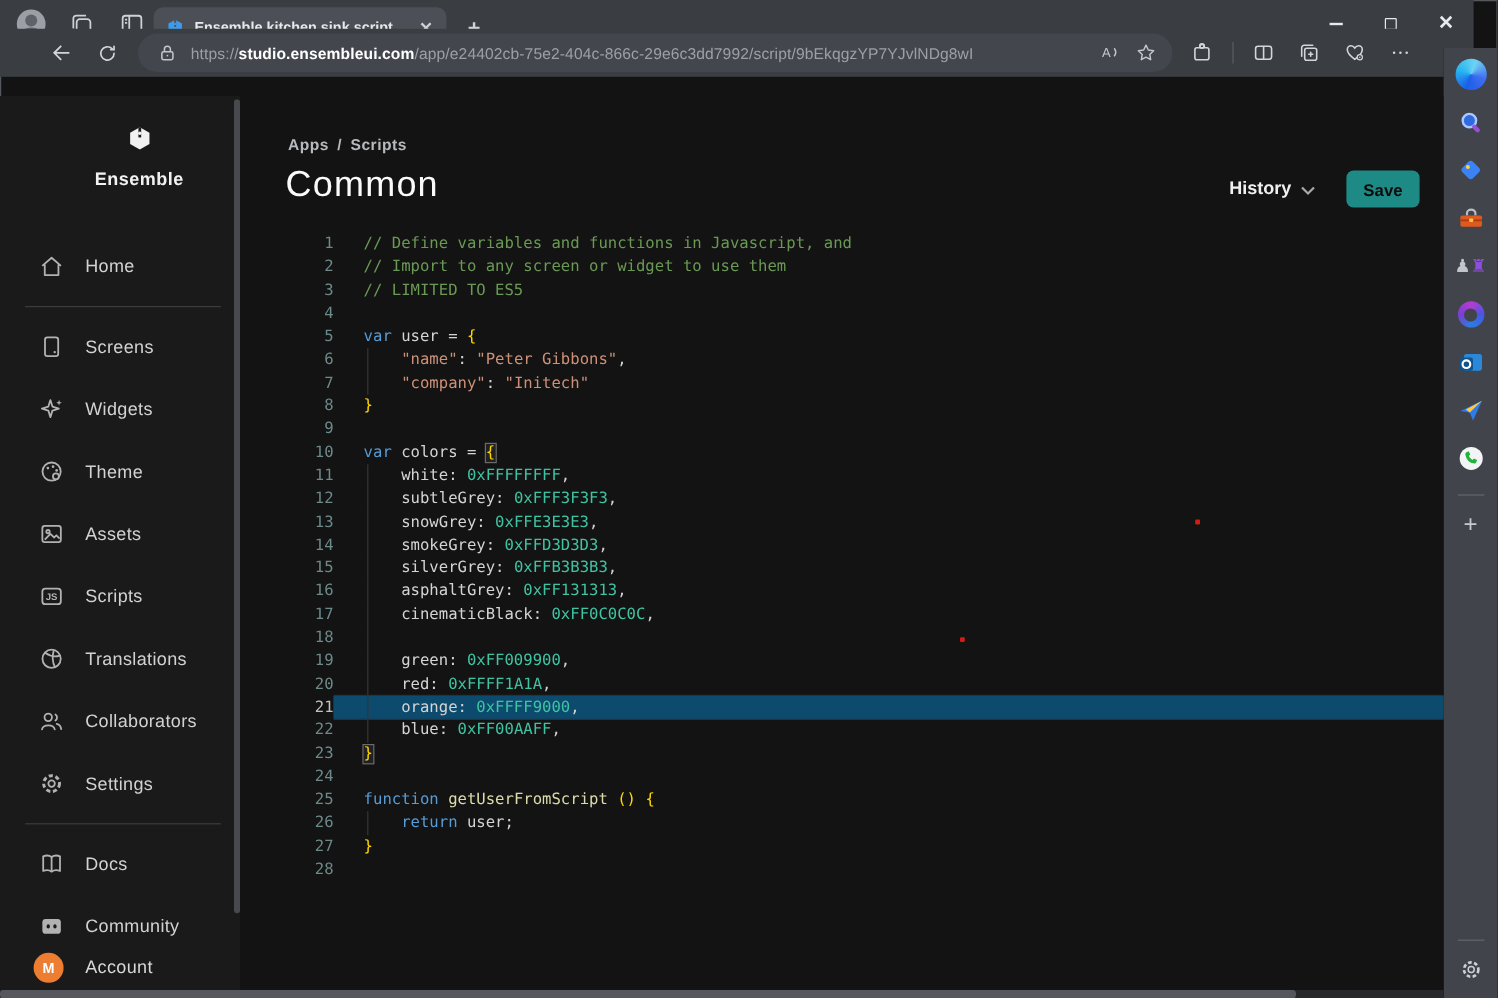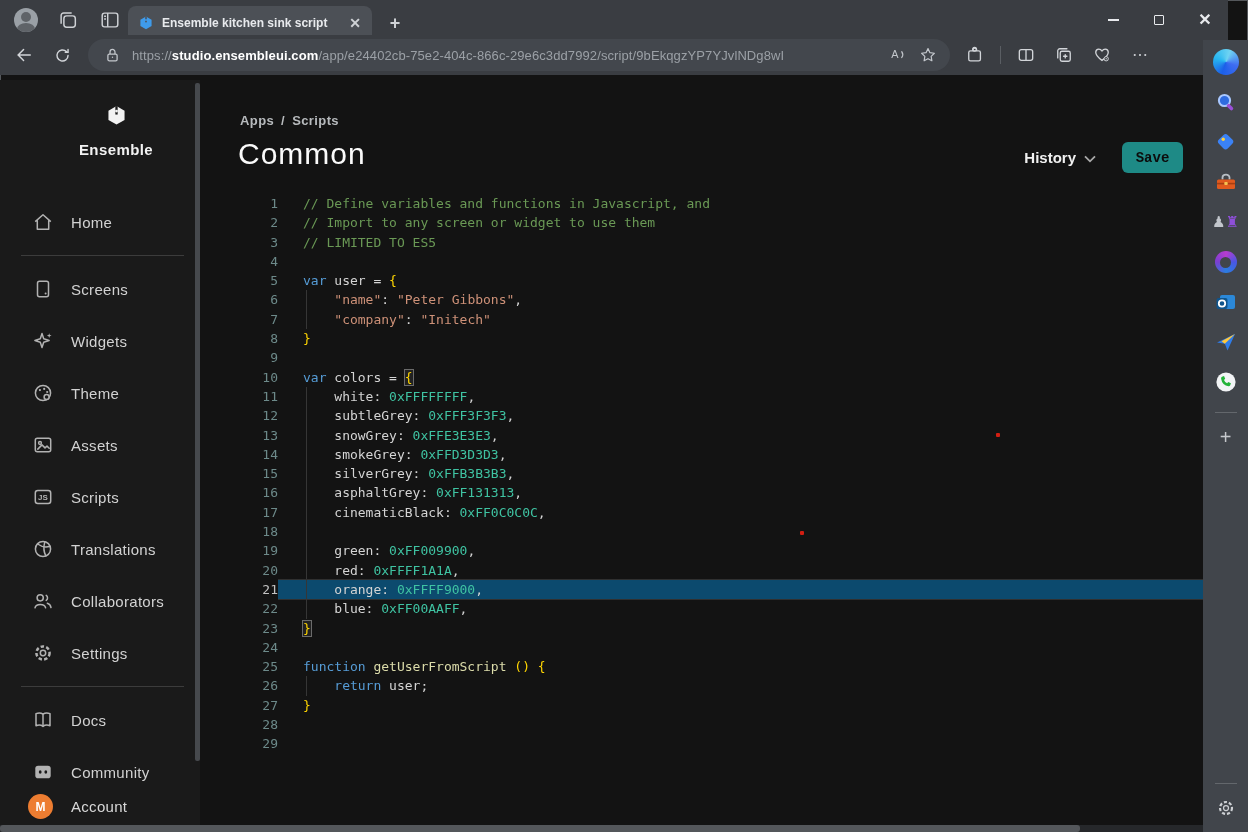--- a/index.html
+++ b/index.html
@@ -15,21 +15,21 @@
   .tab{position:absolute;left:128px;top:6px;width:244px;height:34px;background:#4c5056;border-radius:8px 8px 0 0;
     display:flex;align-items:center;padding:0 8px 0 10px;}
   .tab-title{flex:1;font-size:12px;color:#e8eaed;white-space:nowrap;overflow:hidden;margin-left:8px;}
   .tab-close{width:18px;height:18px;display:flex;align-items:center;justify-content:center;color:#cfd2d6;font-size:14px;border-radius:4px;}
   .newtab{position:absolute;left:382px;top:10px;width:26px;height:26px;color:#cfd2d6;font-size:18px;display:flex;align-items:center;justify-content:center;border-radius:4px;}
   .wincontrols{position:absolute;right:0;top:0;height:40px;display:flex;}
   .wc{width:46px;height:40px;display:flex;align-items:center;justify-content:center;color:#e8eaed;}
   .wc .min{display:block;width:11px;height:1.5px;background:#e8eaed;}
   .wc .max{display:block;width:10px;height:10px;border:1.4px solid #e8eaed;border-radius:1px;}
   .wc .cls{font-size:16px;line-height:1;}
-  .addressbar{position:absolute;left:0;top:35px;width:1203px;height:40px;background:#3a3d42;display:flex;align-items:center;}
+  .addressbar{position:absolute;left:0;top:24px;width:1203px;height:40px;background:#3a3d42;display:flex;align-items:center;padding-left:27px;}
   .nav-ico{width:28px;height:28px;display:flex;align-items:center;justify-content:center;color:#d2d5d9;margin-left:10px;border-radius:50%;}
   .omnibox{height:32px;flex:0 0 862px;margin-left:12px;background:#43474d;border-radius:16px;display:flex;align-items:center;padding:0 10px 0 12px;}
   .url{flex:1;font-size:13px;color:#9ba0a6;white-space:nowrap;overflow:hidden;margin-left:8px;letter-spacing:.1px;}
   .url b{color:#ffffff;font-weight:700;}
   .pill-ico{width:24px;height:24px;display:flex;align-items:center;justify-content:center;color:#c3c7cc;margin-left:6px;}
   .bar-ico{width:26px;height:26px;display:flex;align-items:center;justify-content:center;color:#d2d5d9;margin-left:12px;}
   .vdiv{width:1px;height:18px;background:#5a5e63;margin-left:12px;}
   
   .rail{position:absolute;right:0;top:40px;width:45px;height:792px;background:#41454b;display:flex;flex-direction:column;align-items:center;padding:8px 0 10px;}
   .rail-slot{width:28px;height:28px;margin-bottom:12px;display:flex;align-items:center;justify-content:center;}
@@ -55,21 +55,21 @@
   .sb-scroll{position:absolute;right:0;top:3px;width:5px;height:678px;background:#46494d;border-radius:2px;}
   
   .main{position:absolute;left:200px;top:80px;width:1003px;height:752px;background:#131313;}
   .breadcrumb{position:absolute;left:40px;top:33px;font-size:13px;font-weight:700;color:#b7babd;letter-spacing:.4px;display:flex;gap:7px;}
   .crumb{cursor:pointer;}
   .page-title{position:absolute;left:38px;top:57px;font-size:30px;font-weight:400;color:#fafafa;letter-spacing:1px;}
   .hdr-right{position:absolute;right:20px;top:62px;display:flex;align-items:center;gap:26px;}
   .history{display:flex;align-items:center;gap:8px;color:#f0f0f0;font-size:15px;font-weight:700;cursor:pointer;}
   .history svg{color:#a9a9a9;margin-top:2px;}
   .save-btn{width:61px;height:31px;border:none;border-radius:6px;background:#1e8a86;color:#0c0c0c;
-    font-family:Liberation Mono, monospace;font-size:14px;font-weight:700;cursor:pointer;}
+    font-family:Liberation Sans, sans-serif;font-size:14px;font-weight:700;cursor:pointer;}
   .editor{position:absolute;left:0;top:114px;width:1003px;font-family:"DejaVu Sans Mono","Liberation Mono",monospace;font-size:13px;}
   .code-line{display:flex;height:19.3px;line-height:19.3px;}
   .ln{width:78px;text-align:right;color:#6d8a8a;flex:0 0 78px;user-select:none;}
   .codecell{flex:1;padding-left:25px;position:relative;white-space:pre;}
   .codecell.guide::before{content:"";position:absolute;left:28px;top:0;height:100%;border-left:1px solid #363636;}
   .code-line.active .codecell{background:#0c4a6e;box-shadow:0 -1px 0 #303030,0 1px 0 #303030;}
   .code-line.active .ln{color:#c2c2c2;}
   .tk-c{color:#6a9955;}
   .tk-k{color:#569cd6;}
   .tk-s{color:#ce9178;}
@@ -516,24 +516,20 @@
             <div class="codecell guide"><span class="tk-p">    </span><span class="tk-k">return</span><span class="tk-p"> user;</span></div>
           </div>
           <div class="code-line">
             <div class="ln">27</div>
             <div class="codecell"><span class="tk-b">}</span></div>
           </div>
           <div class="code-line">
             <div class="ln">28</div>
             <div class="codecell"></div>
           </div>
-          <div class="code-line">
-            <div class="ln">29</div>
-            <div class="codecell"></div>
-          </div>
         </div>
     </div>
     <div>
         <span class="red-dot" style="left: 796px; top: 353px;"></span>
         <span class="red-dot" style="left: 600px; top: 451px;"></span>
       </div>
     <div class="hscroll" style="left:-200px;">
         <span class="thumb"></span>
       </div>
   </div>

